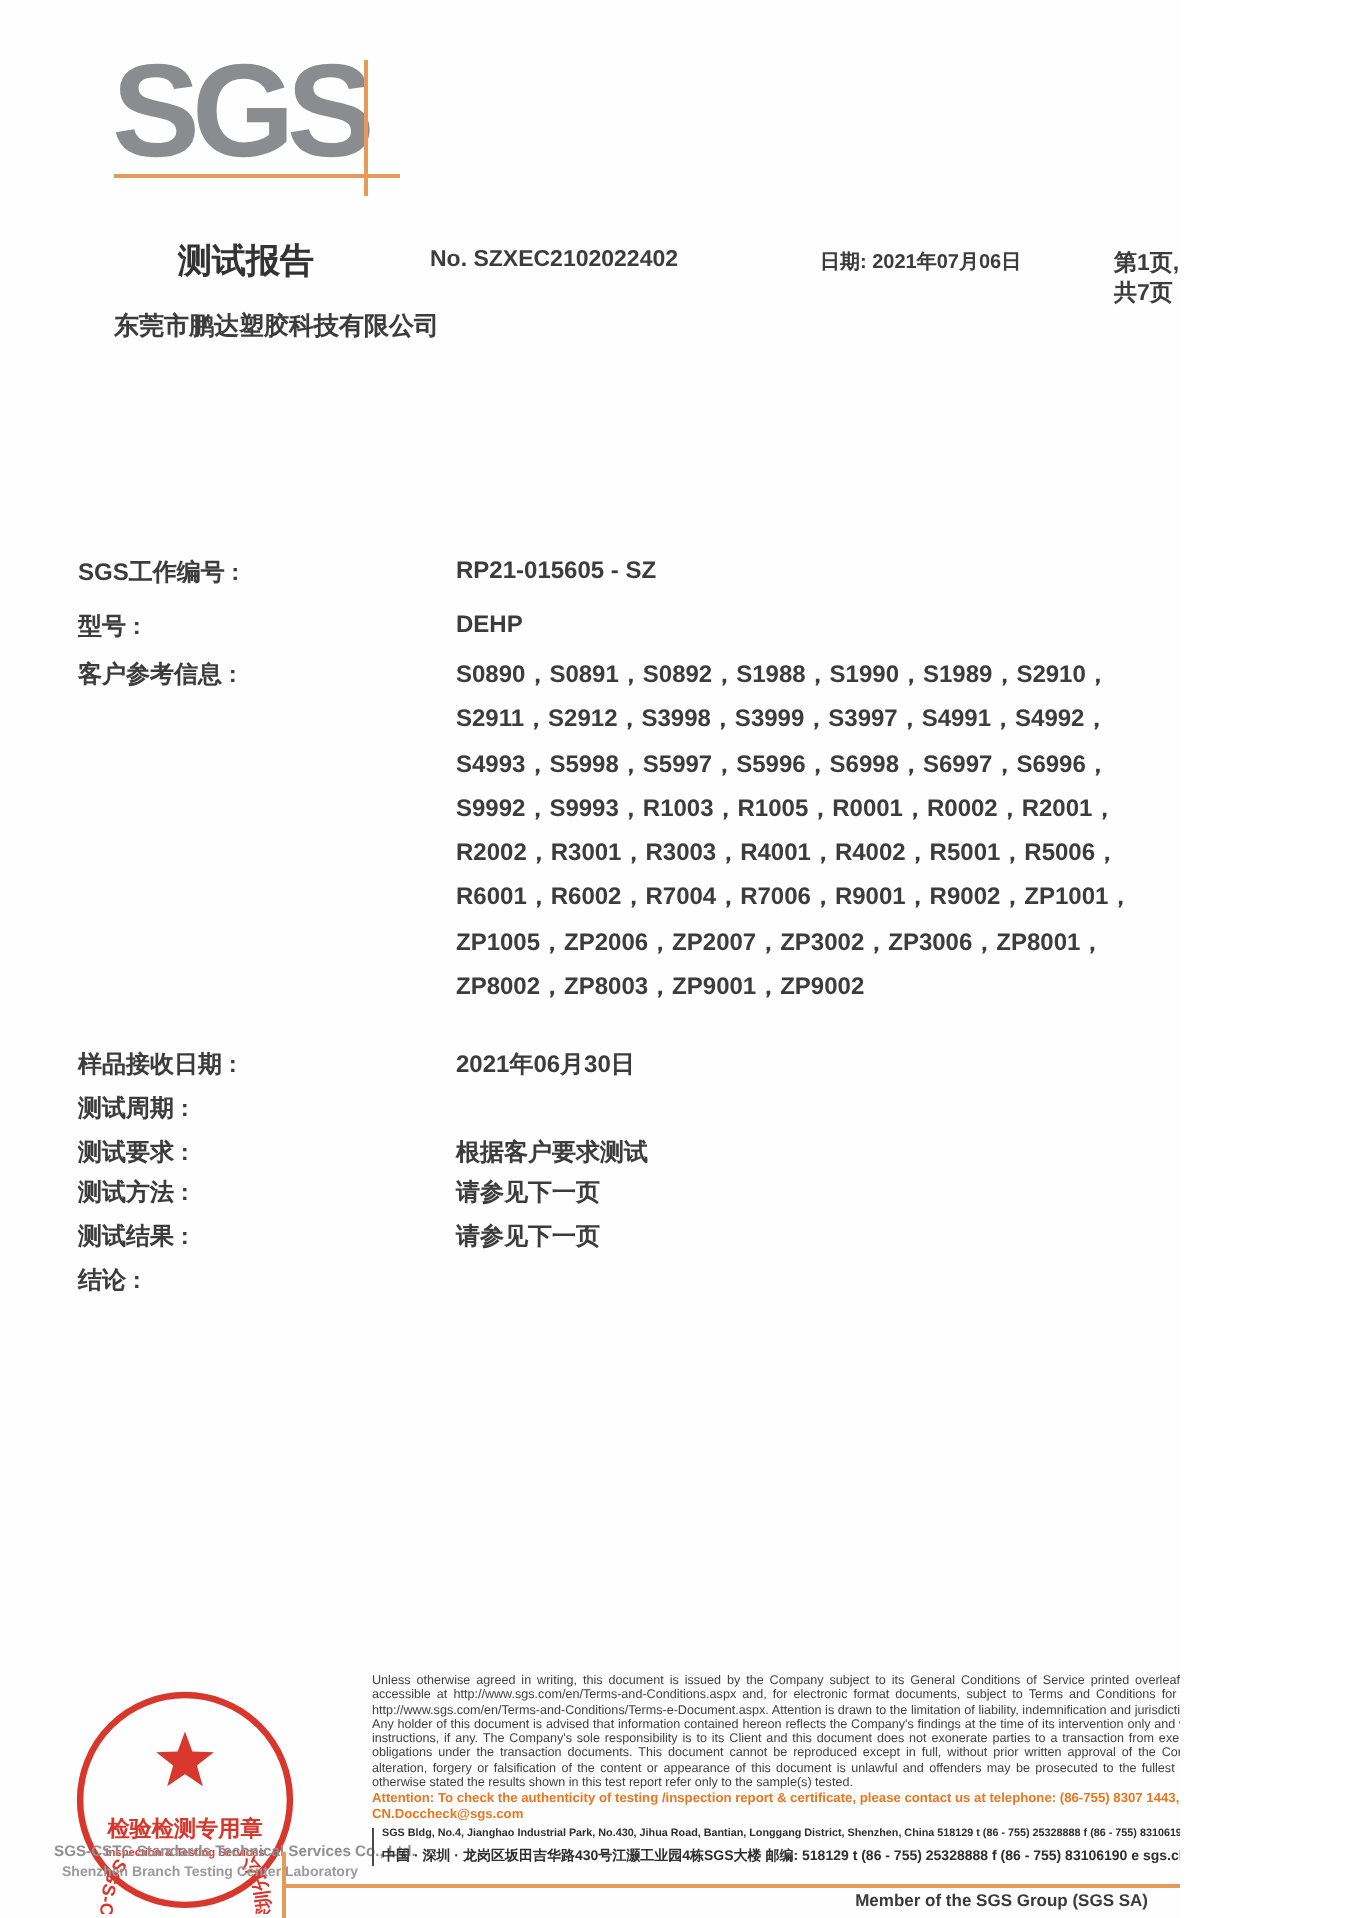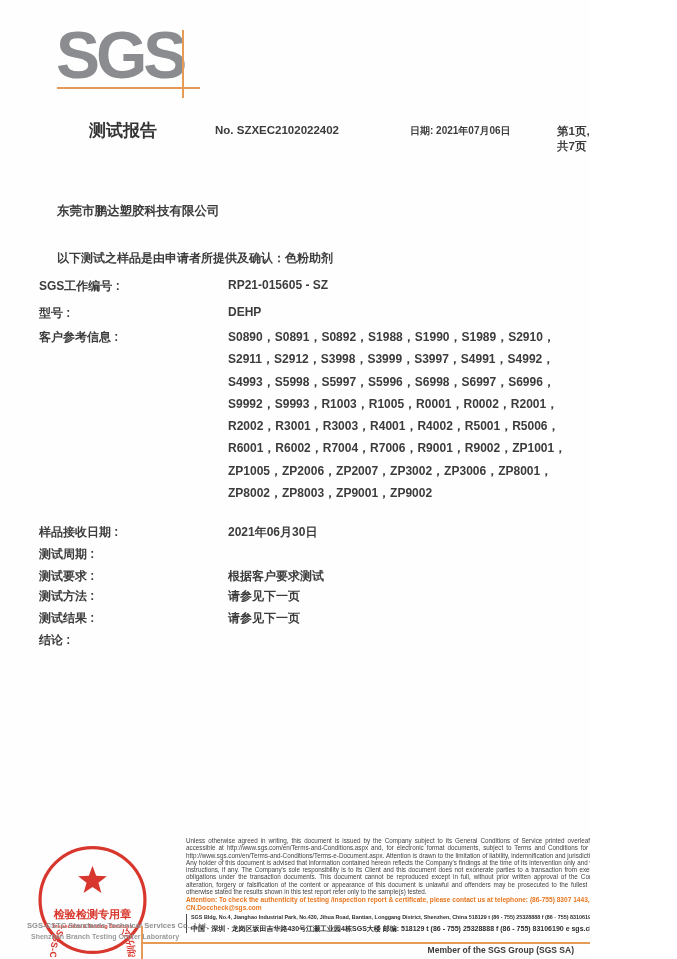--- a/index.html
+++ b/index.html
@@ -9,21 +9,21 @@
   }
   
   .logo{position:absolute;left:56px;top:24px;font-size:66px;line-height:62px;
         font-weight:800;letter-spacing:-4px;color:#8a8c8f;}
   .mark-h-top{position:absolute;left:57px;top:87px;width:143px;height:2px;background:#e59a57;}
   .mark-v-top{position:absolute;left:182px;top:30px;width:2px;height:68px;background:#e59a57;}
   .title{position:absolute;left:57px;top:119px;font-size:17px;font-weight:800;color:#333;margin-left:32px;}
   .report-no{position:absolute;left:215px;top:124px;font-size:11.5px;font-weight:700;text-align:center;}
   .report-date{position:absolute;left:410px;top:124px;font-size:10px;font-weight:700;}
   .page-info{position:absolute;left:557px;top:124px;font-size:11.5px;font-weight:700;}
-  .applicant-name{position:absolute;left:57px;top:155px;font-size:12.5px;font-weight:700;margin-top:48px;}
+  .applicant-name{position:absolute;left:57px;top:155px;font-size:12.5px;font-weight:700;}
   .applicant-address{position:absolute;left:57px;top:181px;font-size:12.5px;font-weight:700;}
   
   .intro{position:absolute;left:57px;top:250px;font-size:12px;font-weight:700;}
   .lbl{position:absolute;left:39px;font-size:12px;font-weight:700;}
   .val{position:absolute;left:228px;font-size:12px;font-weight:600;}
   .t278{top:278px}.t305{top:305px}.t329{top:329px}
   .t524{top:524px}.t546{top:546px}.t568{top:568px}.t588{top:588px}.t610{top:610px}.t632{top:632px}
   .ref-lines{position:absolute;left:228px;top:326px;font-size:12px;font-weight:600;line-height:22.3px;}
   .conclusion-text{position:absolute;left:228px;top:629px;width:428px;
         font-size:12px;font-weight:600;line-height:18.6px;text-align:justify;}
@@ -52,21 +52,20 @@
   <div class="mark-h-top"></div>
   <div class="mark-v-top"></div>
 
   <div class="title">测试报告</div>
   <div class="report-no">No. SZXEC2102022402</div>
   <div class="report-date">日期: 2021年07月06日</div>
   <div class="page-info">第1页,共7页</div>
 
   <div class="applicant-name">东莞市鹏达塑胶科技有限公司</div>
 
-  <div class="intro">以下测试之样品是由申请者所提供及确认：色粉助剂</div>
 
   <div class="lbl t278">SGS工作编号 :</div>
   <div class="val t278">RP21-015605 - SZ</div>
 
   <div class="lbl t305">型号 :</div>
   <div class="val t305">DEHP</div>
 
   <div class="lbl t329">客户参考信息 :</div>
   <div class="ref-lines">
     <div>S0890，S0891，S0892，S1988，S1990，S1989，S2910，</div>

